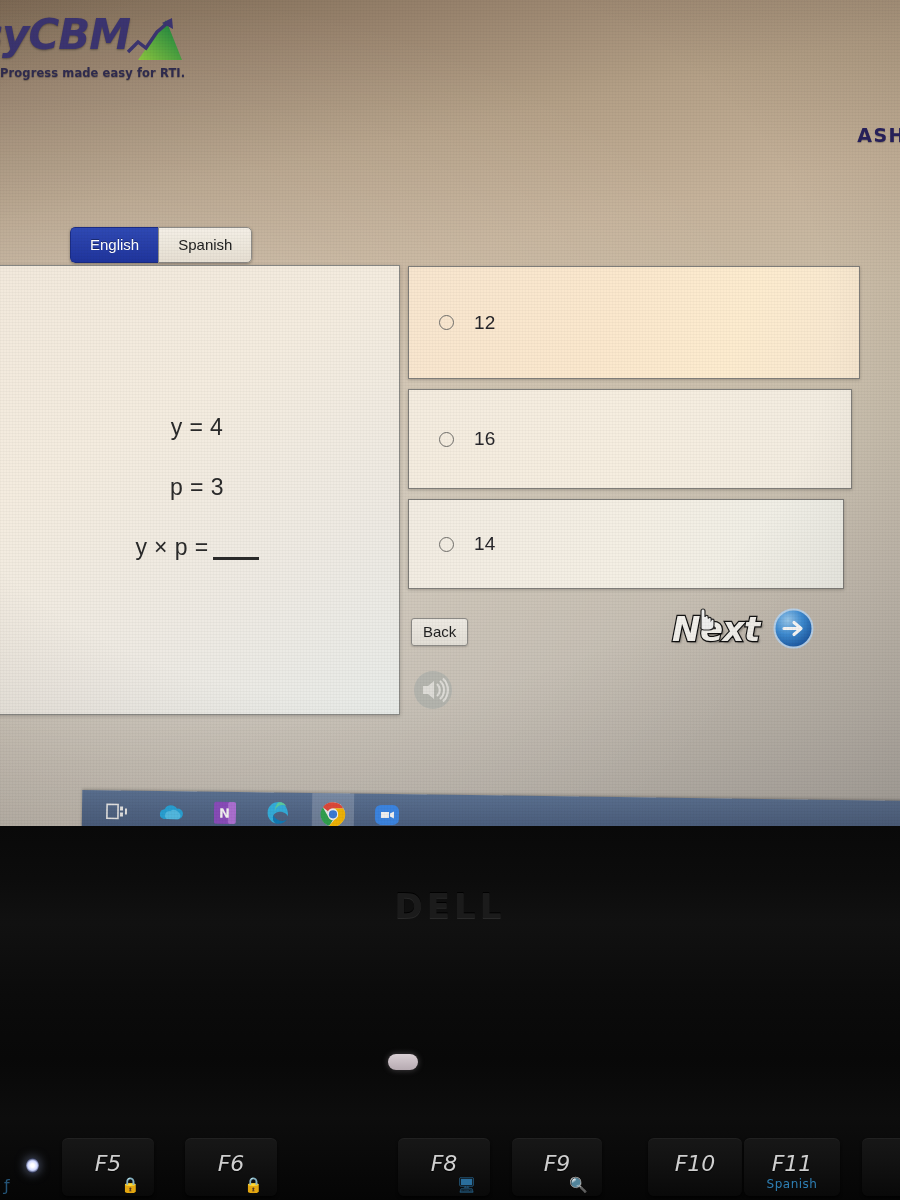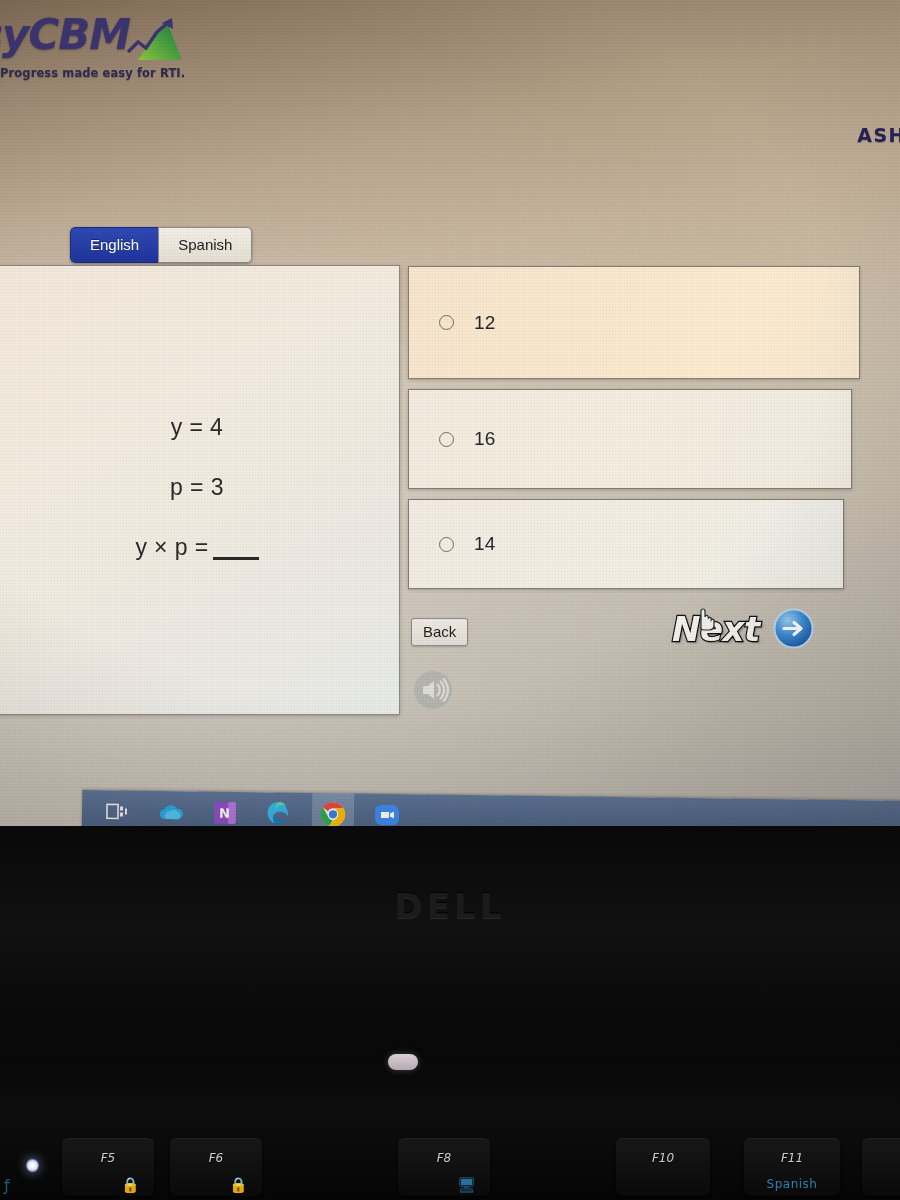--- a/index.html
+++ b/index.html
@@ -175,21 +175,21 @@
 
   
   .keyrow{ position:absolute; left:0; top:1138px; width:900px; height:62px; }
   .key{
     position:absolute; top:0; height:58px; border-radius:6px;
     background:linear-gradient(180deg,#171717 0%, #121212 40%, #090909 100%);
     box-shadow:inset 0 1px 0 rgba(255,255,255,.045), 0 2px 3px rgba(0,0,0,.75);
   }
   .key .lbl{
     position:absolute; left:0; right:0; top:13px; text-align:center;
-    font-family:"DejaVu Sans", sans-serif; font-size:12px; color:#cfcfcf; font-style:italic;
+    font-family:"DejaVu Sans", sans-serif; font-size:22px; color:#cfcfcf; font-style:italic;
     text-shadow:0 1px 1px rgba(0,0,0,.9);
   }
   .key .sub{
     position:absolute; left:0; right:0; bottom:5px; text-align:center;
     font-family:"DejaVu Sans", sans-serif; font-size:12px; color:#2e7fb4; letter-spacing:.5px;
   }
   .key .subicon{
     position:absolute; right:14px; bottom:2px; font-size:15px; color:#2a6e9c;
     font-family:"DejaVu Sans", sans-serif;
   }
@@ -335,29 +335,33 @@
 
   <div class="hinge-btn"></div>
   <div class="led"></div>
   <div class="fn-icon-left">ƒ</div>
 
   <div class="keyrow">
     <div class="key" style="left:62px;  width:92px;">
       <div class="lbl">F5</div>
       <div class="subicon">🔒</div>
     </div>
-    <div class="key" style="left:170px; width:92px;">
+    <div class="key" style="left:185px; width:92px;">
       <div class="lbl">F6</div>
       <div class="subicon">🔒</div>
     </div>
     <div class="key" style="left:398px; width:92px;">
       <div class="lbl">F8</div>
       <div class="subicon">🖥</div>
     </div>
-    <div class="key" style="left:616px; width:94px;">
+    <div class="key" style="left:512px; width:90px;">
+      <div class="lbl">F9</div>
+      <div class="subicon">🔍</div>
+    </div>
+    <div class="key" style="left:648px; width:94px;">
       <div class="lbl">F10</div>
     </div>
     <div class="key" style="left:744px; width:96px;">
       <div class="lbl">F11</div>
       <div class="sub">Spanish</div>
     </div>
     <div class="key" style="left:862px; width:90px;">
       <div class="lbl">F</div>
     </div>
   </div>

